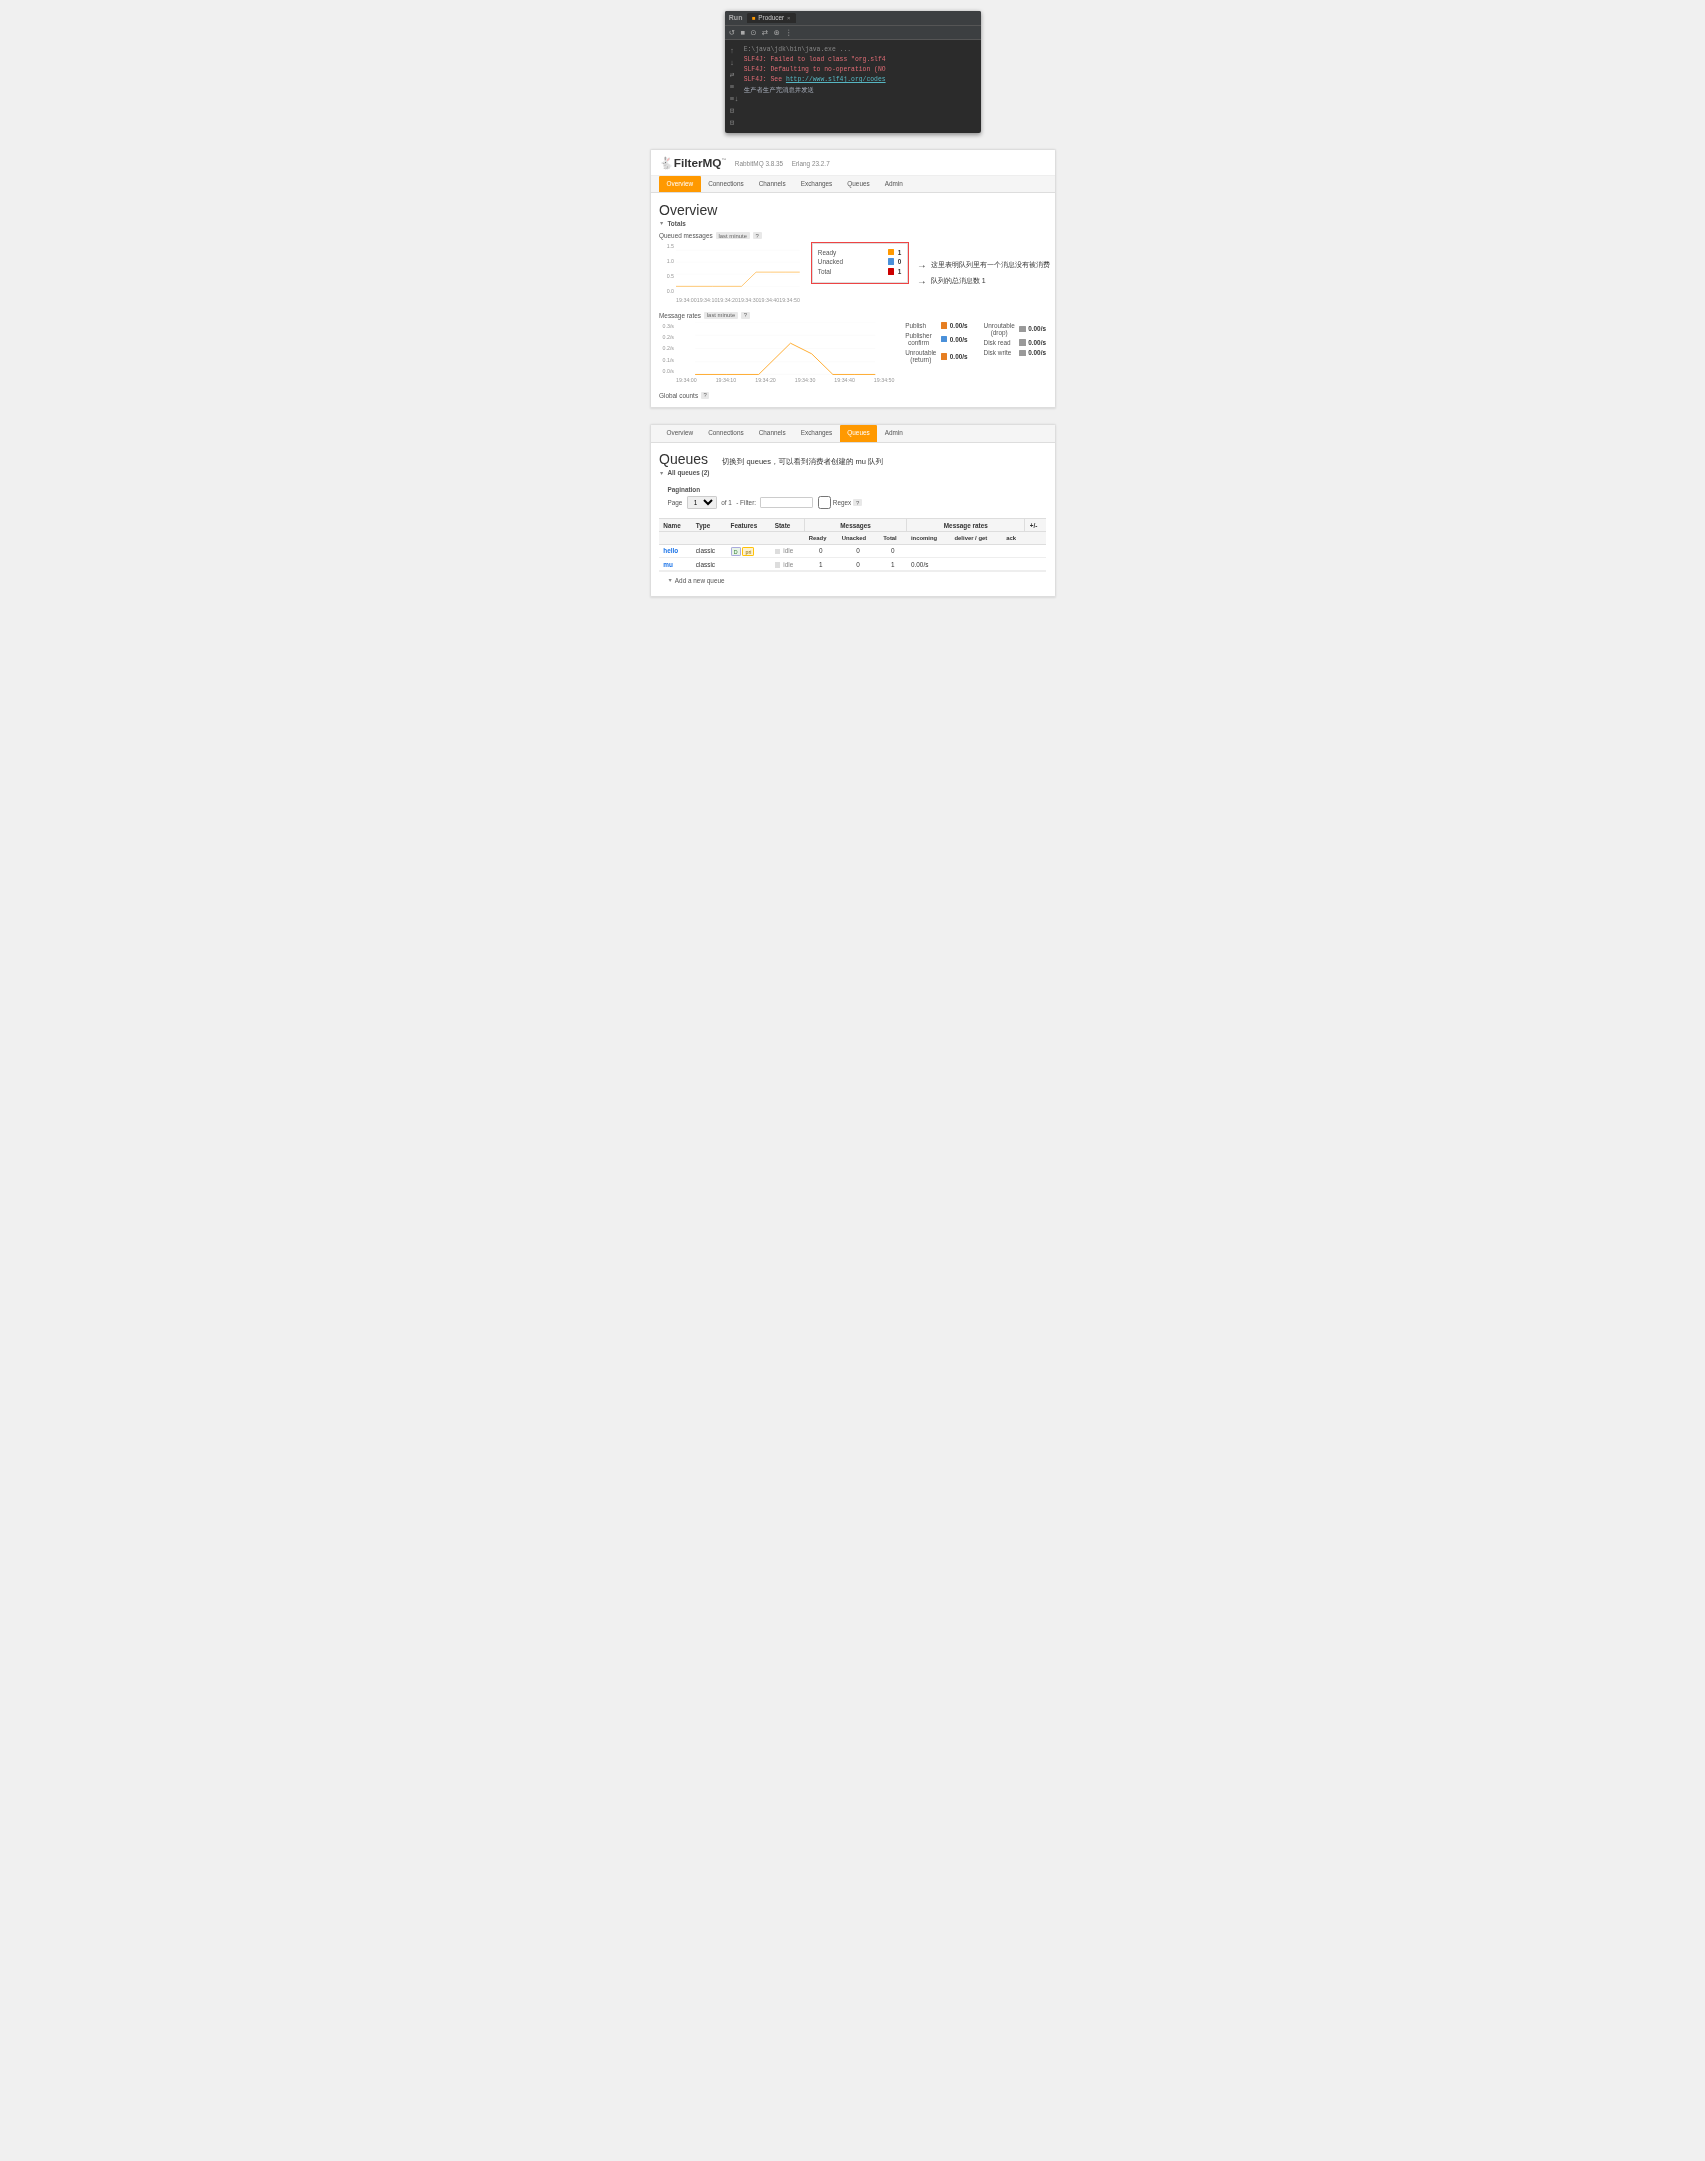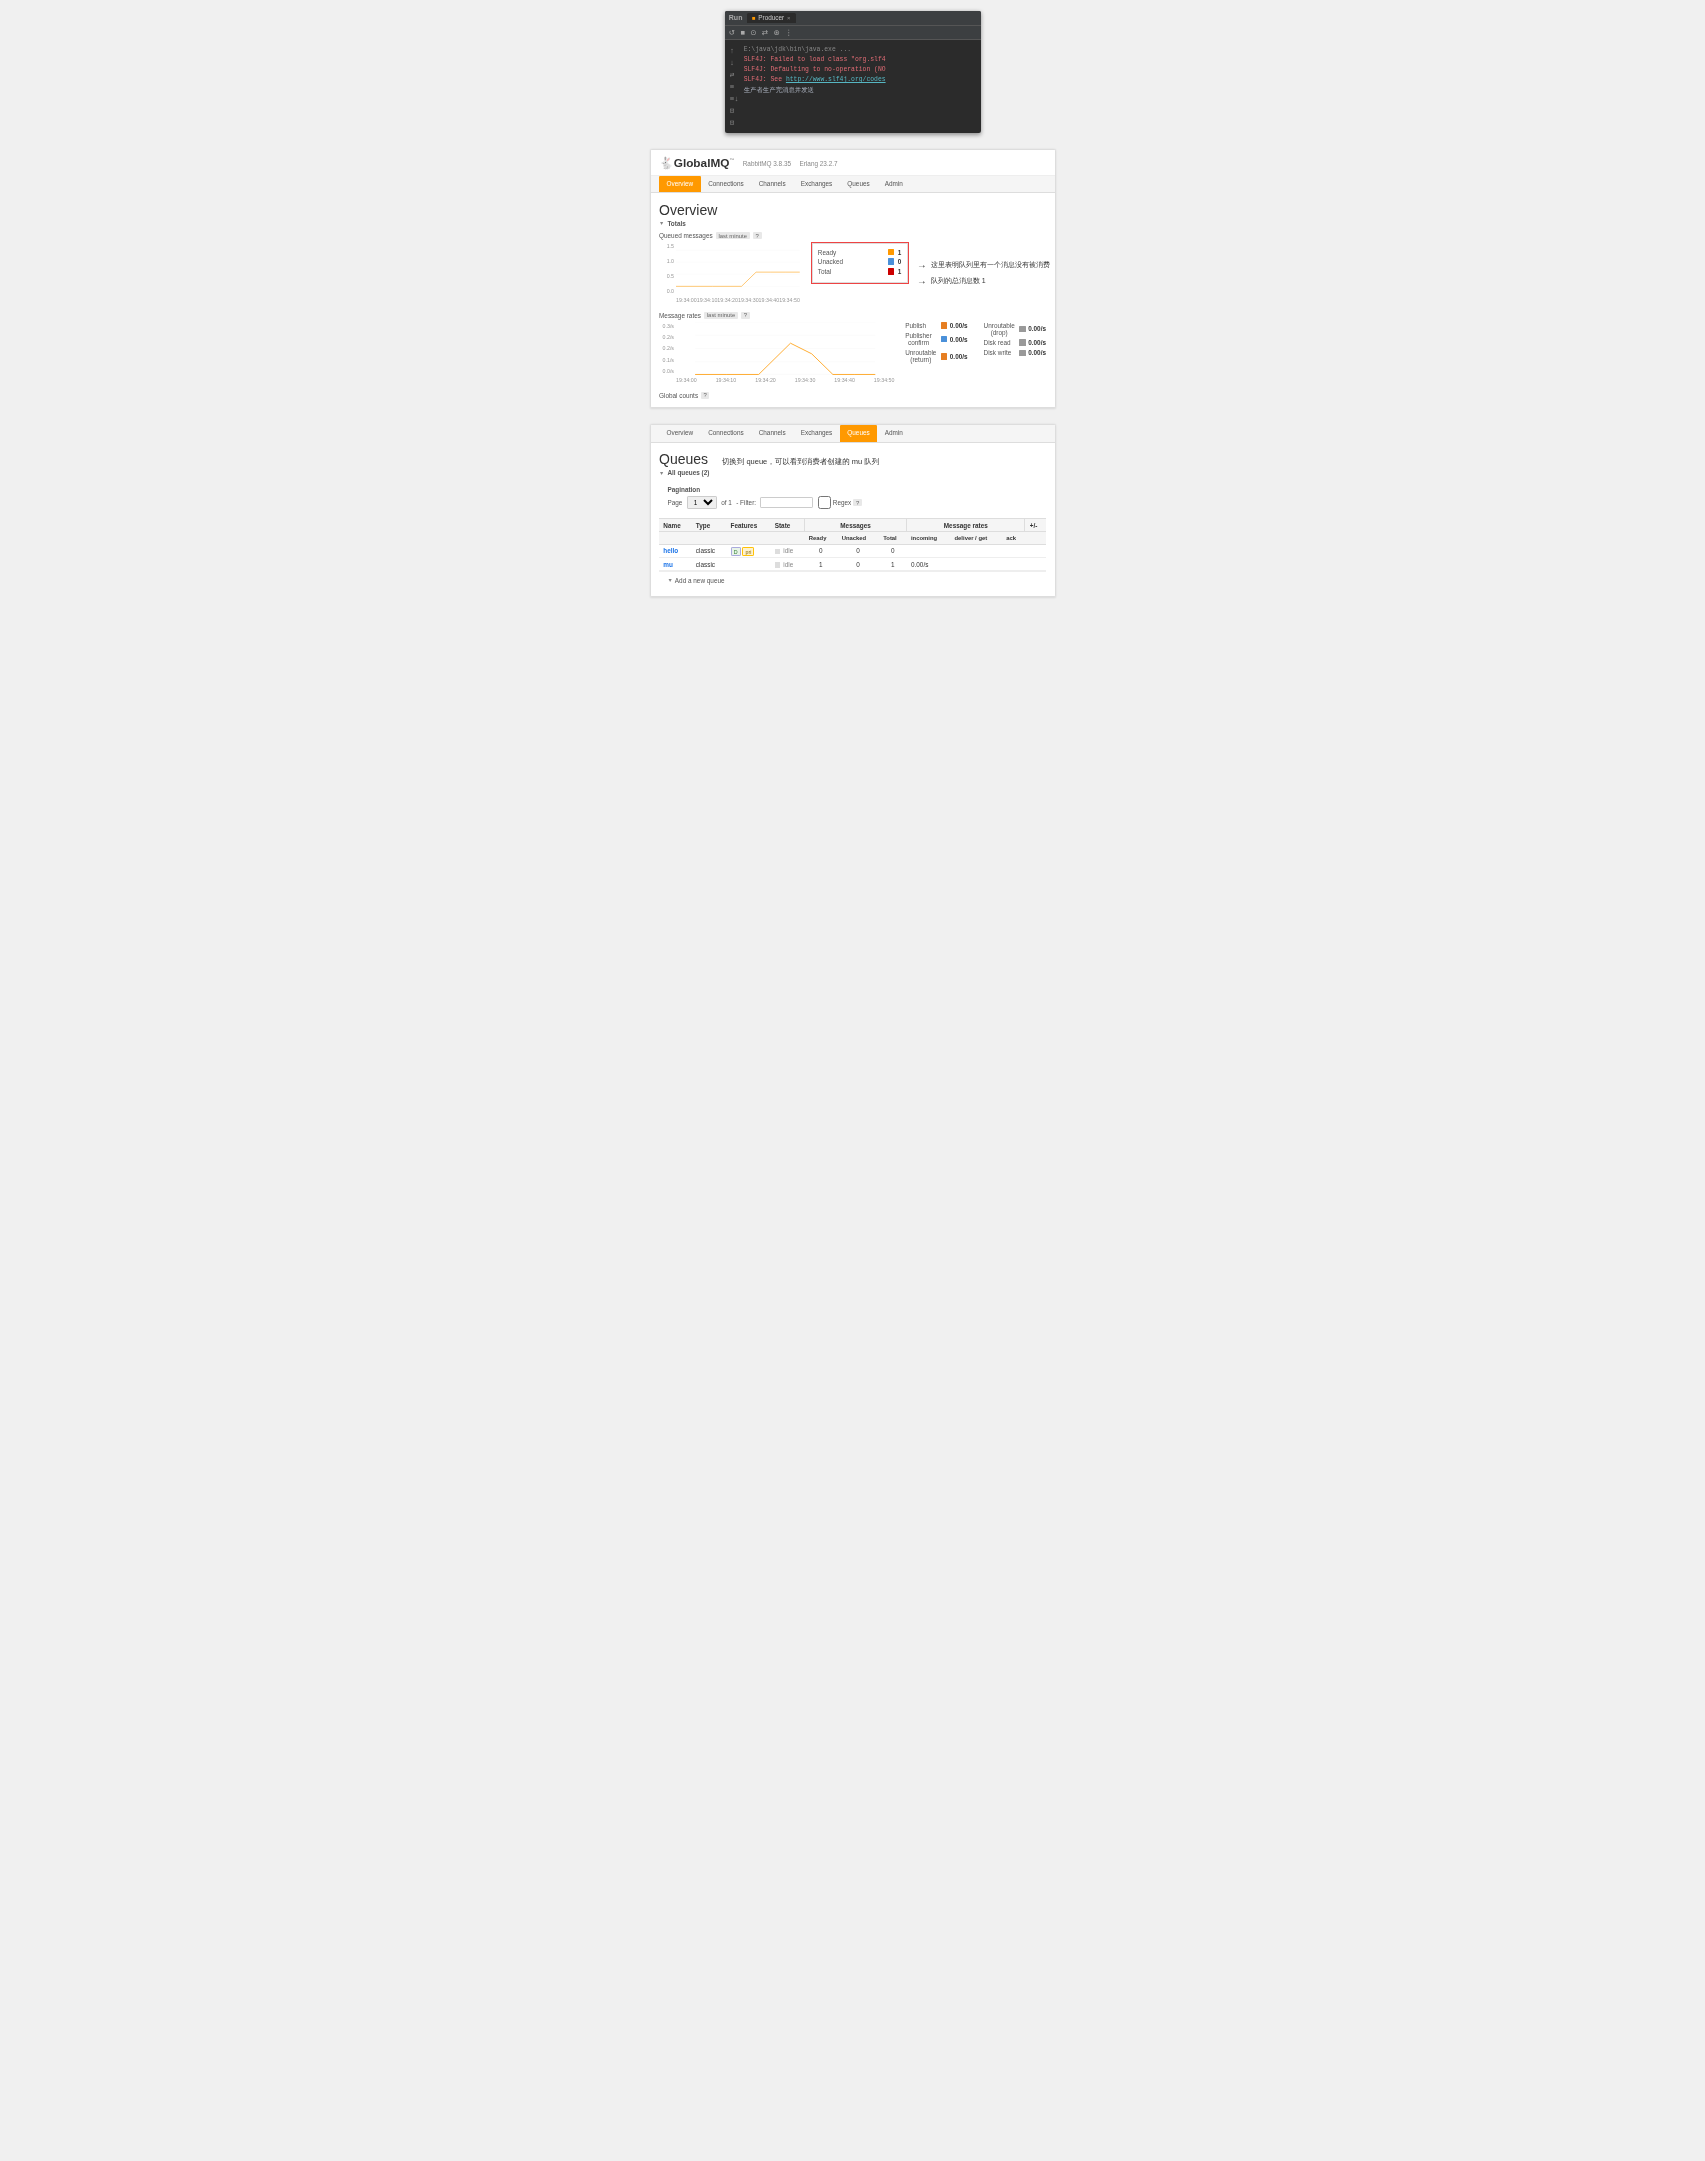--- a/index.html
+++ b/index.html
@@ -463,21 +463,21 @@
         <div class="ide-line ide-white">生产者生产完消息并发送</div>
       </div>
     </div>
   </div>
 </div>
 
 <div class="rmq-panel">
   <div class="rmq-header">
     <div class="rmq-logo">
       <span class="rmq-logo-icon">🐇</span>
-      <span class="rmq-logo-text"><b>Global</b>MQ<span class="rmq-logo-tm">™</span></span>
+      <span class="rmq-logo-text"><b>Filter</b>MQ<span class="rmq-logo-tm">™</span></span>
     </div>
     <span class="rmq-version">RabbitMQ 3.8.35</span>
     <span class="rmq-version">Erlang 23.2.7</span>
   </div>
   <div class="rmq-nav">
     <div class="rmq-nav-item active">Overview</div>
     <div class="rmq-nav-item">Connections</div>
     <div class="rmq-nav-item">Channels</div>
     <div class="rmq-nav-item">Exchanges</div>
     <div class="rmq-nav-item">Queues</div>
@@ -666,21 +666,21 @@
     <div class="rmq-nav-item">Overview</div>
     <div class="rmq-nav-item">Connections</div>
     <div class="rmq-nav-item">Channels</div>
     <div class="rmq-nav-item">Exchanges</div>
     <div class="rmq-nav-item active">Queues</div>
     <div class="rmq-nav-item">Admin</div>
   </div>
   <div class="rmq-body">
     <div style="display:flex;align-items:baseline;gap:8.5px">
       <div class="rmq-page-title">Queues</div>
-      <span class="annotation-note">切换到 queue，可以看到消费者创建的 mu 队列</span>
+      <span class="annotation-note">切换到 queues，可以看到消费者创建的 mu 队列</span>
     </div>
     <div class="section-header">All queues (2)</div>
 
     <div class="pagination-area">
       <div style="font-size:6.4px;font-weight:bold;color:#555;margin-bottom:3.2px">Pagination</div>
       <div class="pagination-row">
         <span>Page</span>
         <select class="page-select">
           <option>1</option>
         </select>

